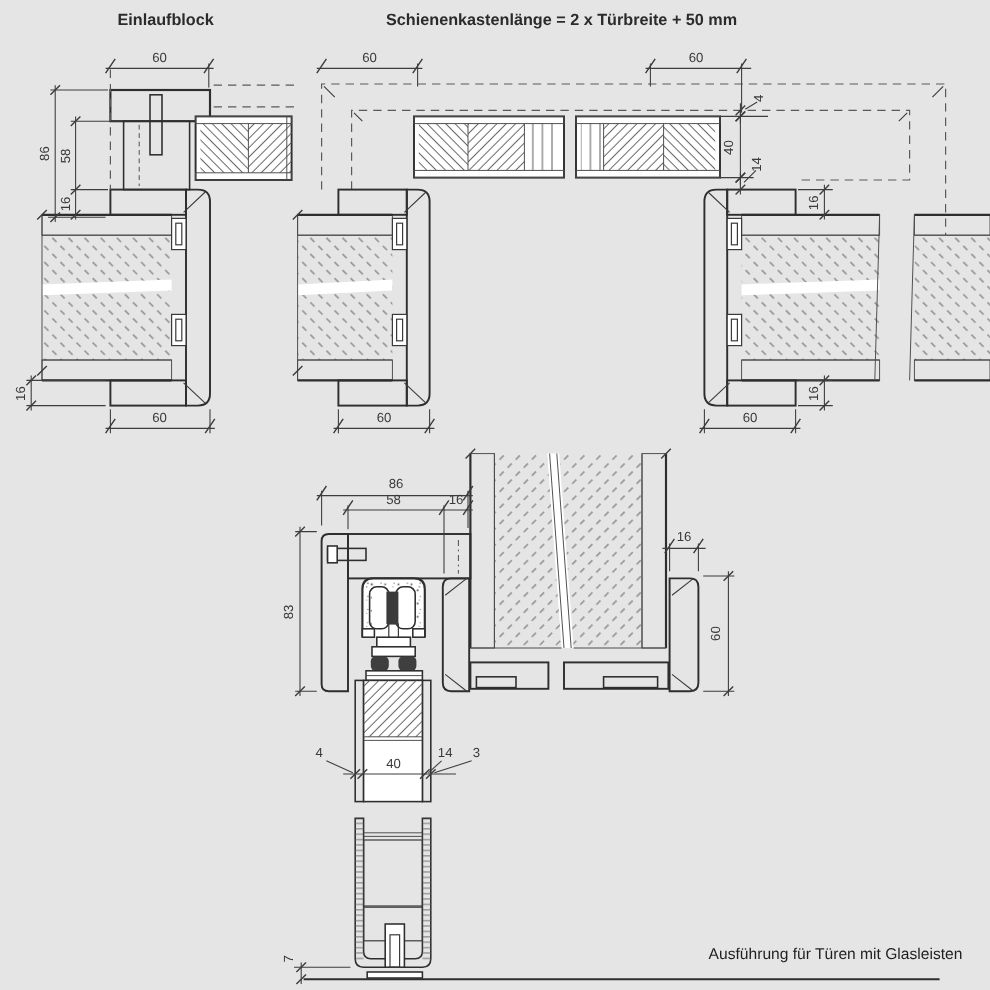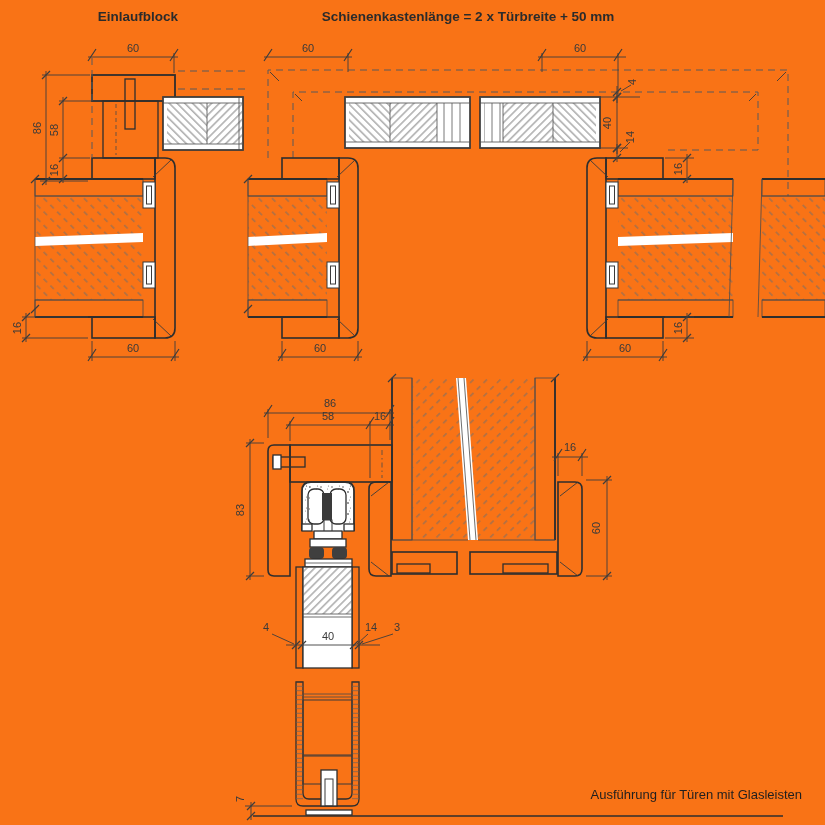--- a/index.html
+++ b/index.html
@@ -1,16 +1,16 @@
 <!DOCTYPE html>
 <html><head>
 <meta charset="utf-8">
 <style>
   html,body{margin:0;padding:0;background:#ffffff;}
-  .stage{width:825px;height:825px;position:relative;background:#f97316;overflow:hidden;}
+  .stage{width:825px;height:825px;position:relative;background:#e5e5e5;overflow:hidden;}
   svg{display:block;}
   text{font-family:"Liberation Sans","DejaVu Sans",sans-serif;}
   .ttl{font-size:13.5px;font-weight:600;fill:#2b2b2b;}
   .cap{font-size:13px;fill:#1f1f1f;}
   .dim{font-size:11px;fill:#3a3a3a;}
   .o18{fill:none;stroke:#2e2e2e;stroke-width:1.8;}
   .o16{fill:none;stroke:#2e2e2e;stroke-width:1.6;}
   .o13{fill:none;stroke:#2e2e2e;stroke-width:1.3;}
   .o10{fill:none;stroke:#3a3a3a;stroke-width:1.0;}
   .o08{fill:none;stroke:#4a4a4a;stroke-width:0.8;}

